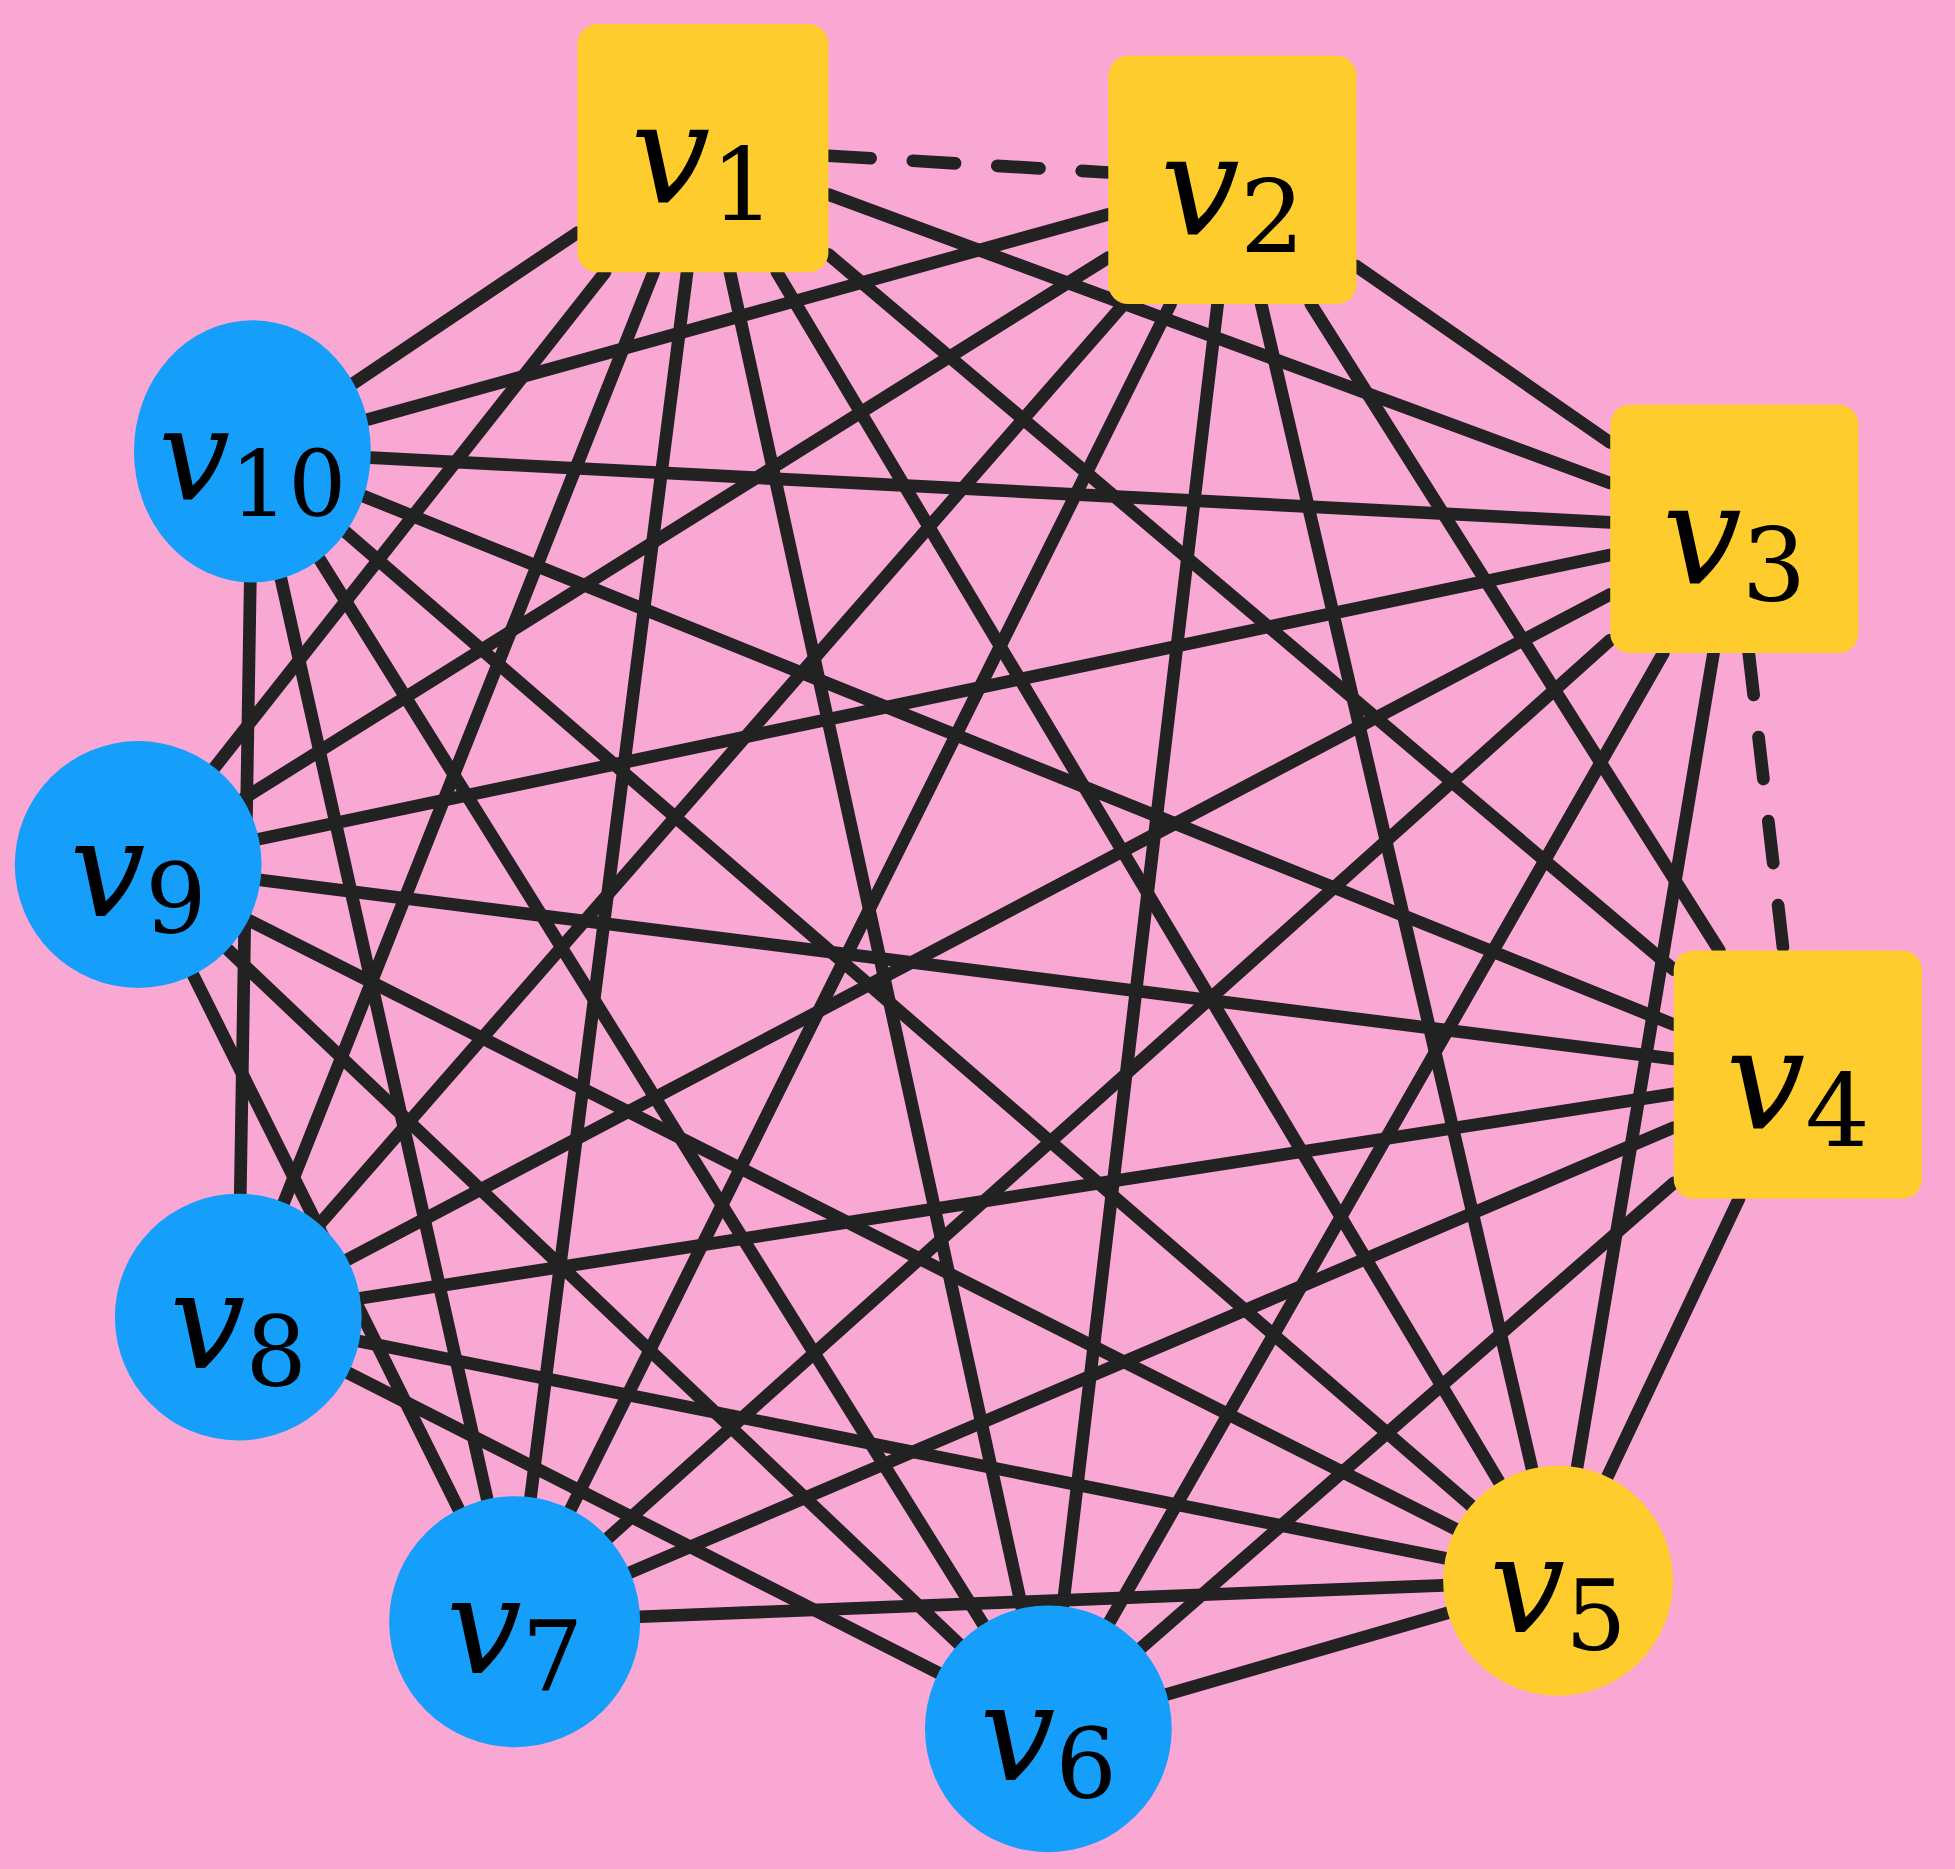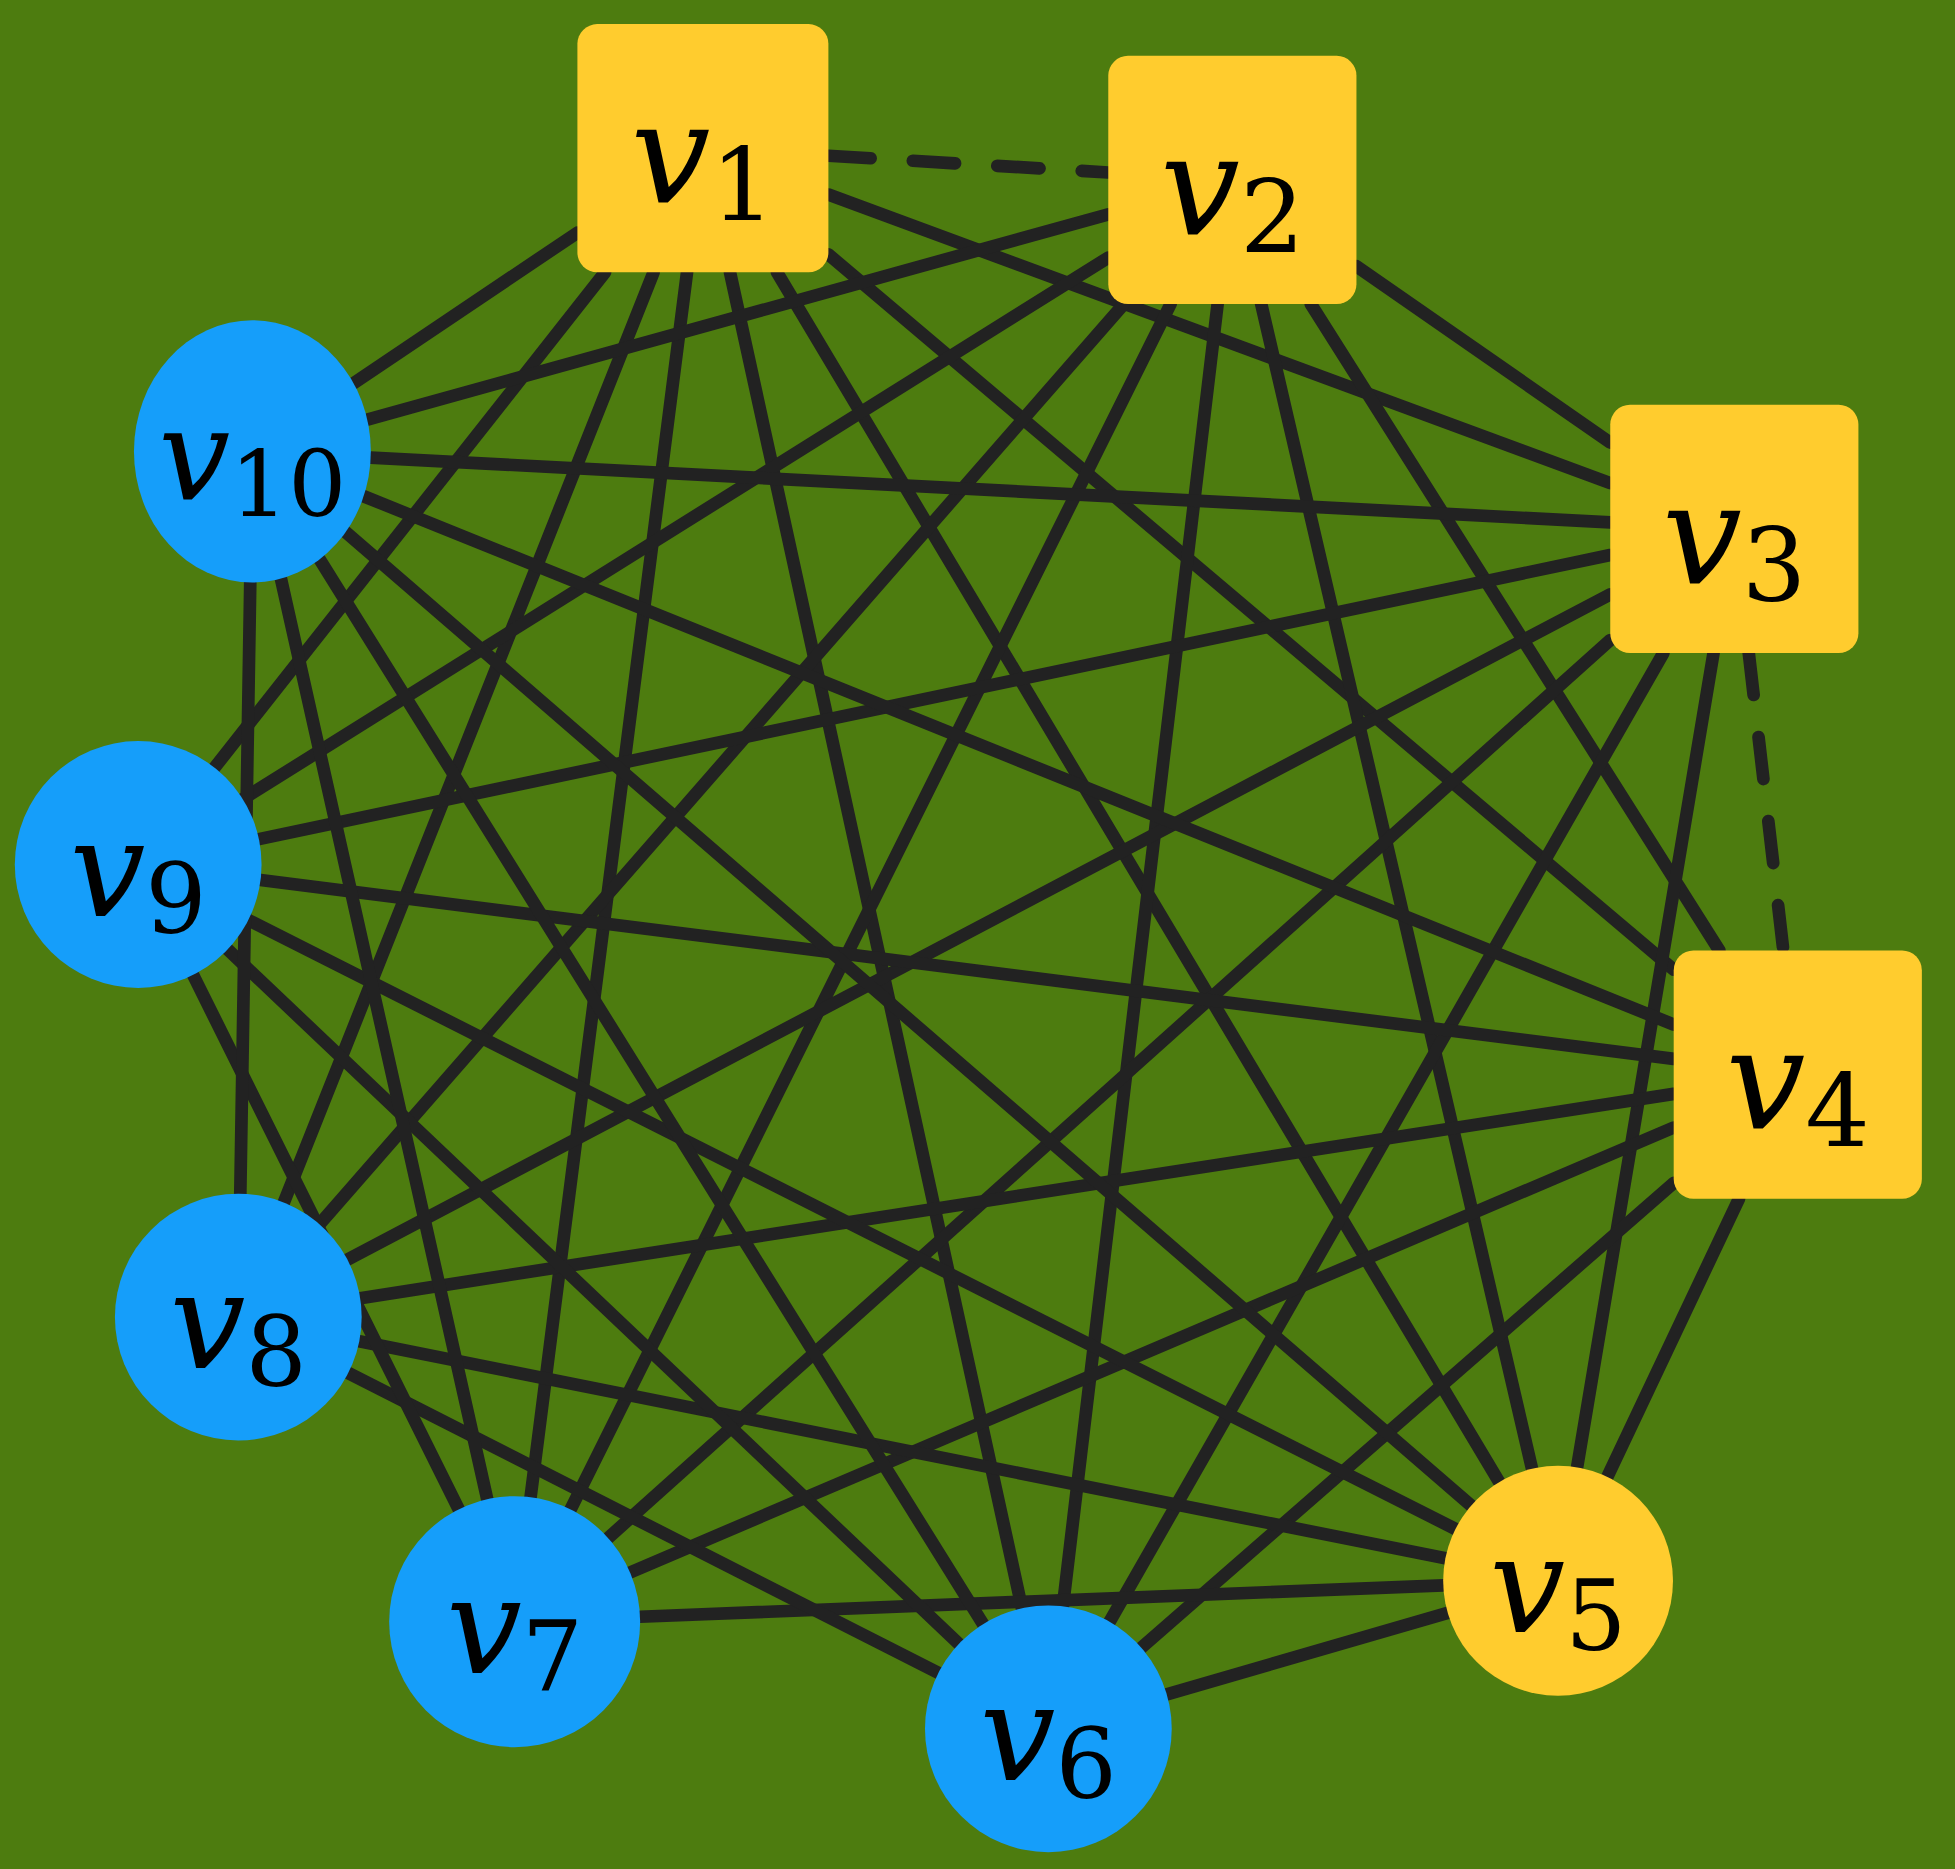--- a/index.html
+++ b/index.html
@@ -2,21 +2,21 @@
 <html style="font-size:11.3px"><head>
 <meta charset="utf-8">
 <title>Graph</title>
 <style>
   html,body{margin:0;padding:0;background:#ffffff;}
   body{
     width:1955px;height:1870px;
     font-family:"DejaVu Serif", serif;
     overflow:hidden;
   }
-  #stage{position:relative;width:1955px;height:1870px;background:#4d7c0f;}
+  #stage{position:relative;width:1955px;height:1870px;background:#f9a8d4;}
   #graph-svg{position:absolute;left:0;top:0;width:1955px;height:1870px;display:block;}
   .node-label{
     font-family:"DejaVu Serif", serif;
     font-style:italic;
     font-weight:400;
     fill:#000000;
     dominant-baseline:central;
     text-anchor:middle;
     pointer-events:none;
   }

